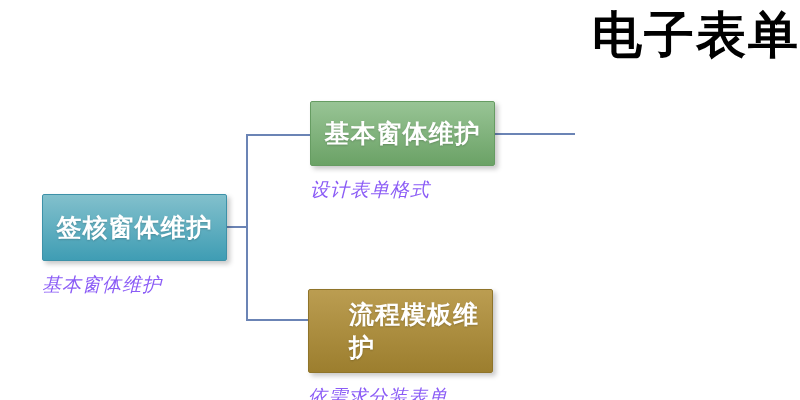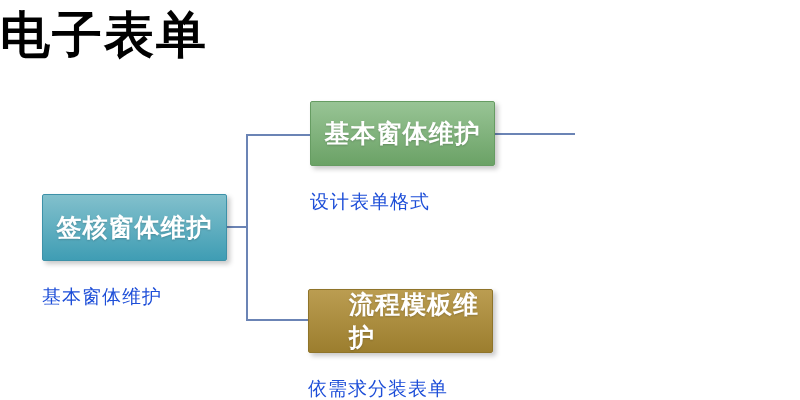--- a/index.html
+++ b/index.html
@@ -16,21 +16,21 @@
   }
   .stage {
     position: absolute;
     inset: 0;
   }
   .diagram-title {
     position: absolute;
     left: 0;
     top: 8px;
     width: 100%;
-    text-align: left;
+    text-align: right;
     font-size: 50px;
     font-weight: 800;
     color: #000000;
     letter-spacing: 2px;
     line-height: 1.1;
   }
   .node {
     position: absolute;
     width: 185px;
     text-align: left;
@@ -45,35 +45,36 @@
     align-items: center;
     justify-content: center;
     color: #ffffff;
     font-size: 25px;
     font-weight: bold;
     letter-spacing: 1px;
     box-shadow: 3px 3px 5px rgba(0,0,0,0.22);
     text-shadow: 0 1px 2px rgba(0,0,0,0.18);
   }
   .node .caption {
-    margin-top: 23px;
+    margin-top: 11px;
     font-size: 19px;
-    color: #1d4ed8;
+    color: #8b5cf6;
     letter-spacing: 1px;
     white-space: nowrap;
+    font-style: italic;
   }
   
   .node-0 { left: 42px;  top: 194px; }
   .node-1 { left: 310px; top: 101px; }
   .node-2 { left: 575px; top: 101px; }
   .node-3 { left: 308px; top: 289px; }
   .node-0 .box { height: 67px; font-family: Liberation Serif, serif; }
   .node-1 .box { height: 65px; }
   .node-2 .box { height: 66px; }
-  .node-3 .box { height: 64px; padding-left: 40px; }
+  .node-3 .box { height: 84px; padding-left: 40px; }
   
   .conn {
     position: absolute;
     background: #6b84b5;
   }
   .conn-stub-left  { left: 227px; top: 226px; width: 21px; height: 2px; }
   .conn-vertical   { left: 246px; top: 134px; width: 2px;  height: 187px; }
   .conn-top-horiz  { left: 246px; top: 134px; width: 64px; height: 2px; }
   .conn-bot-horiz  { left: 246px; top: 319px; width: 62px; height: 2px; }
   .conn-mid-horiz  { left: 495px; top: 133px; width: 80px; height: 2px; }

